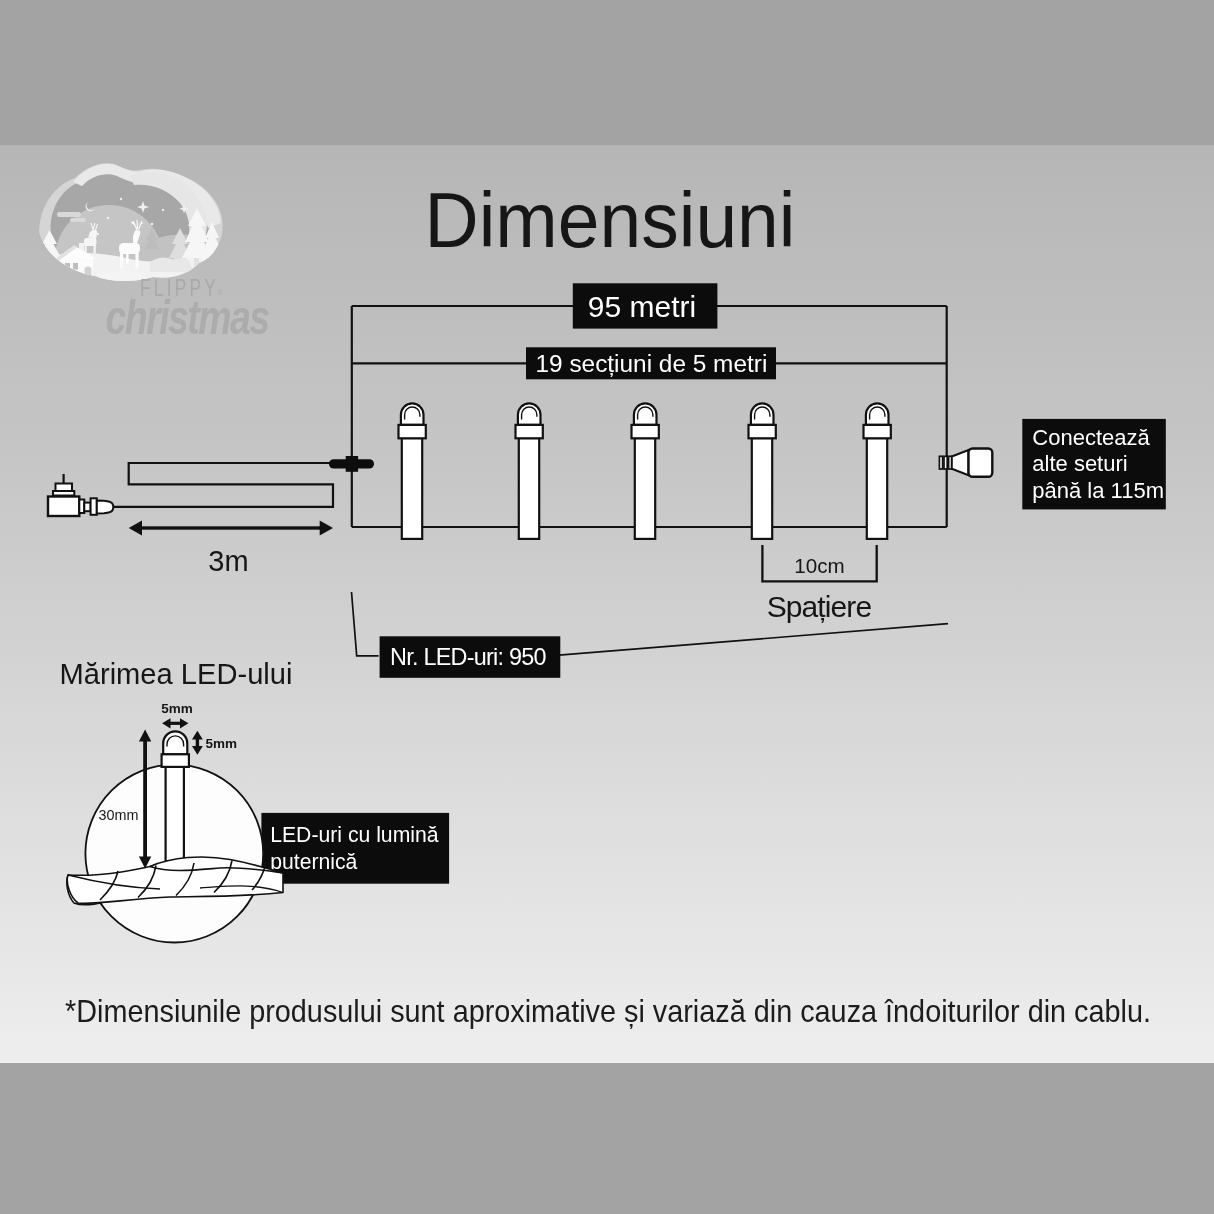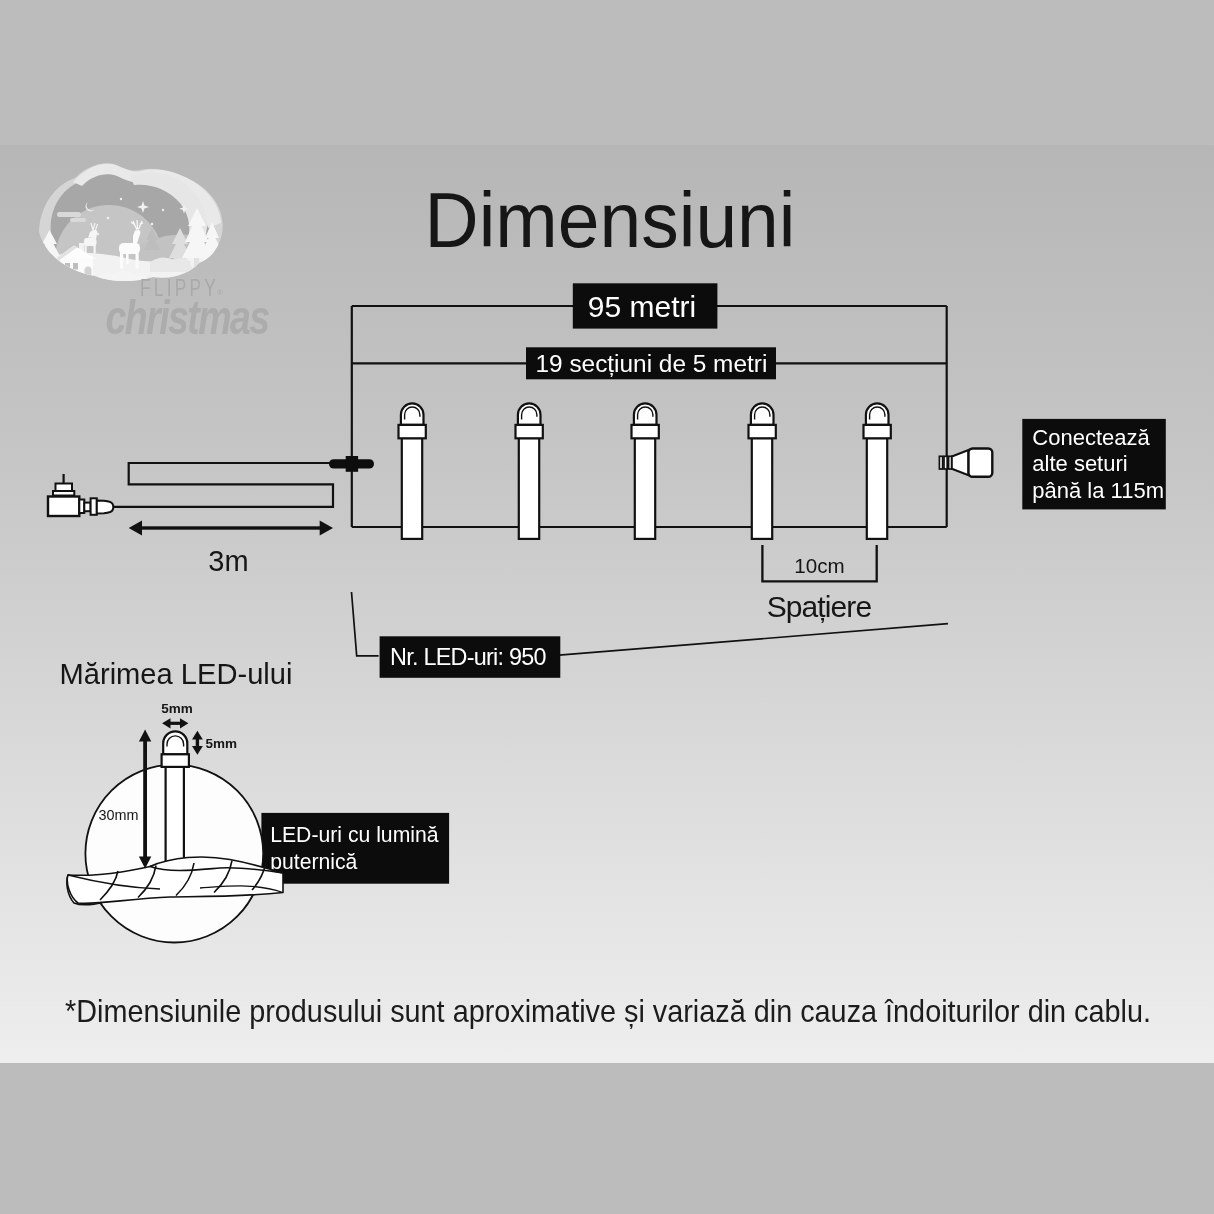--- a/index.html
+++ b/index.html
@@ -1,16 +1,16 @@
 <!DOCTYPE html>
 <html><head>
 <meta charset="utf-8">
 <style>
   html,body{margin:0;padding:0;background:#fff;}
-  #page{position:relative;width:1214px;height:1214px;background:#f9a8d4;overflow:hidden;
+  #page{position:relative;width:1214px;height:1214px;background:#a3a3a3;overflow:hidden;
         font-family:"Liberation Sans",sans-serif;filter:grayscale(1);}
   svg text{font-family:"Liberation Sans",sans-serif;}
 </style>
 </head>
 <body>
 <div id="page">
 <svg width="1214" height="1214" viewBox="0 0 1214 1214">
   <defs>
     <linearGradient id="bggrad" x1="0" y1="0" x2="0" y2="1">
       <stop offset="0" stop-color="#b6b6b6"></stop>

